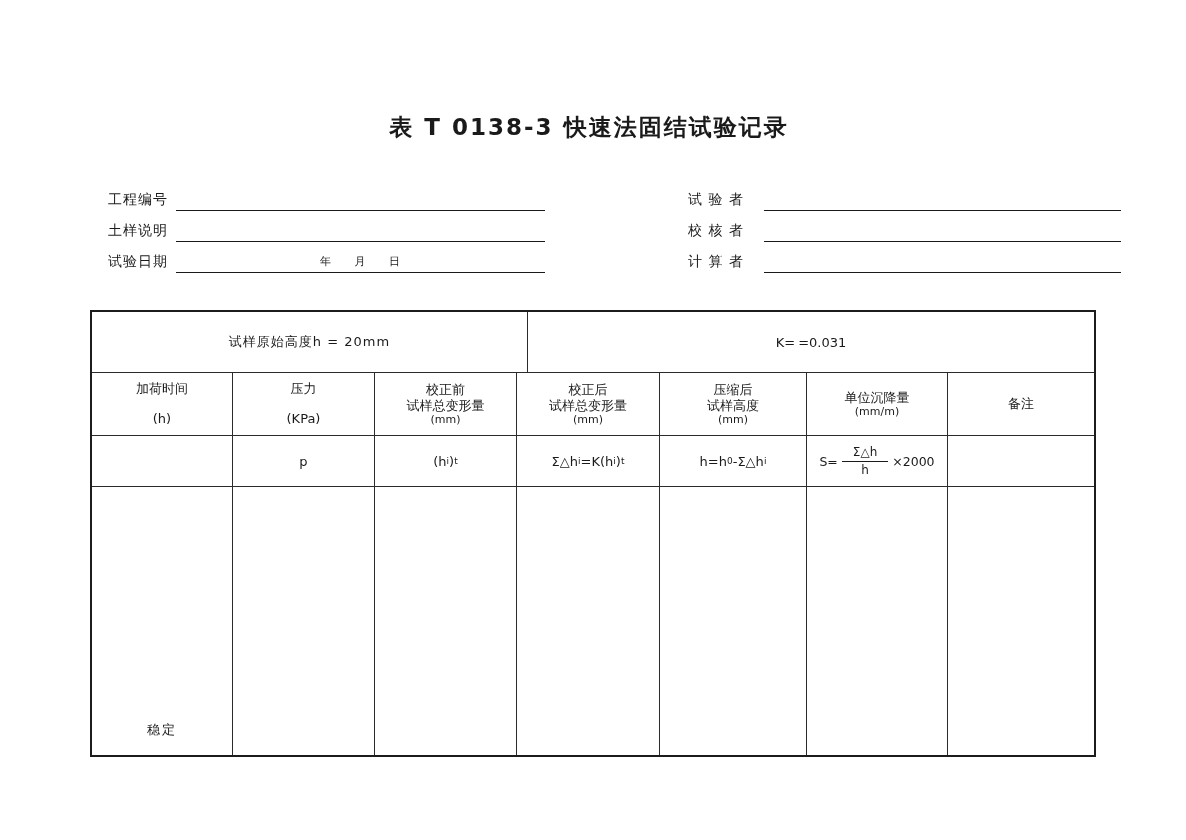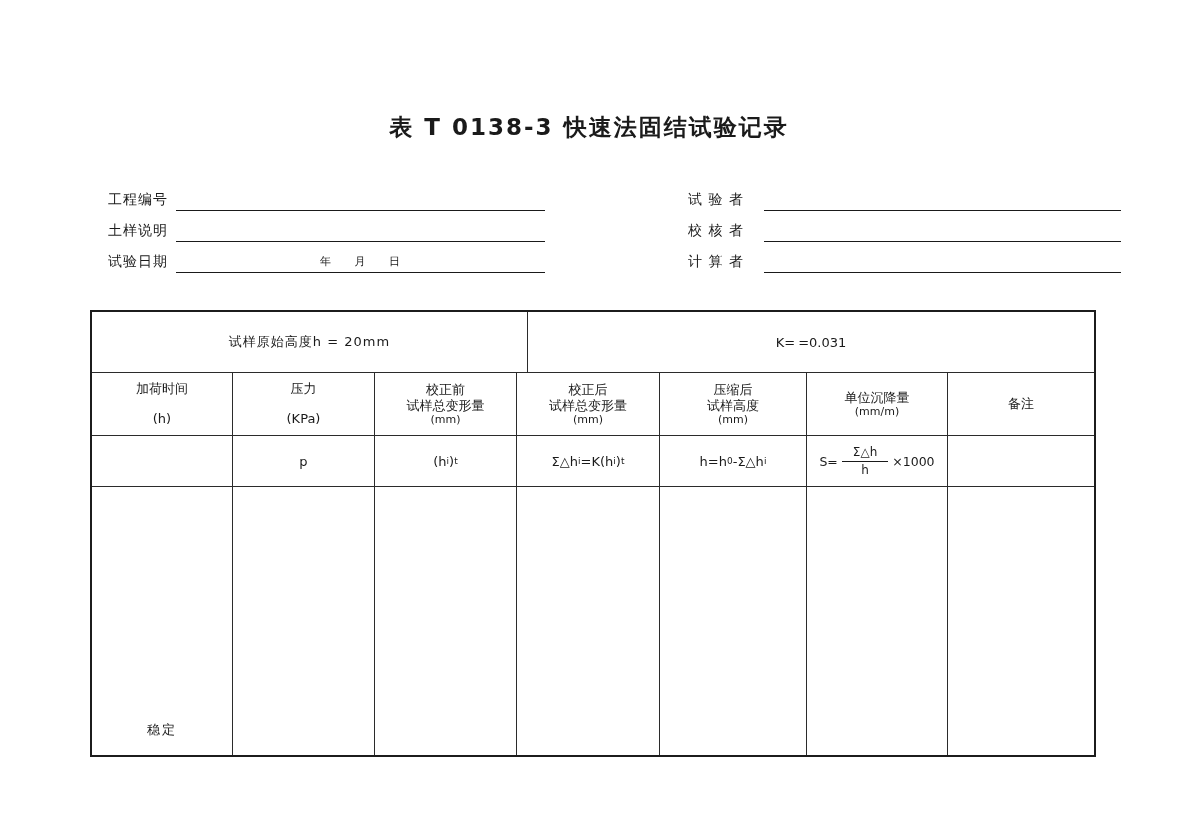--- a/index.html
+++ b/index.html
@@ -184,21 +184,21 @@
       <div class="fcell">(h<sub>i</sub>)<sub>t</sub></div>
       <div class="fcell">Σ△h<sub>i</sub>=K(h<sub>i</sub>)<sub>t</sub></div>
       <div class="fcell">h=h<sub>0</sub>-Σ△h<sub>i</sub></div>
       <div class="fcell">
         <div class="sform">
           <span>S=</span>
           <span class="frac sfrac">
             <span class="num">Σ△h</span>
             <span class="den">h</span>
           </span>
-          <span>×1000</span>
+          <span>×2000</span>
         </div>
       </div>
       <div class="fcell"></div>
     </div>
 
     <div class="grid-row row-d">
       <div class="dcell dcell-first">
         <span>稳定</span>
       </div>
       <div class="dcell"></div>

